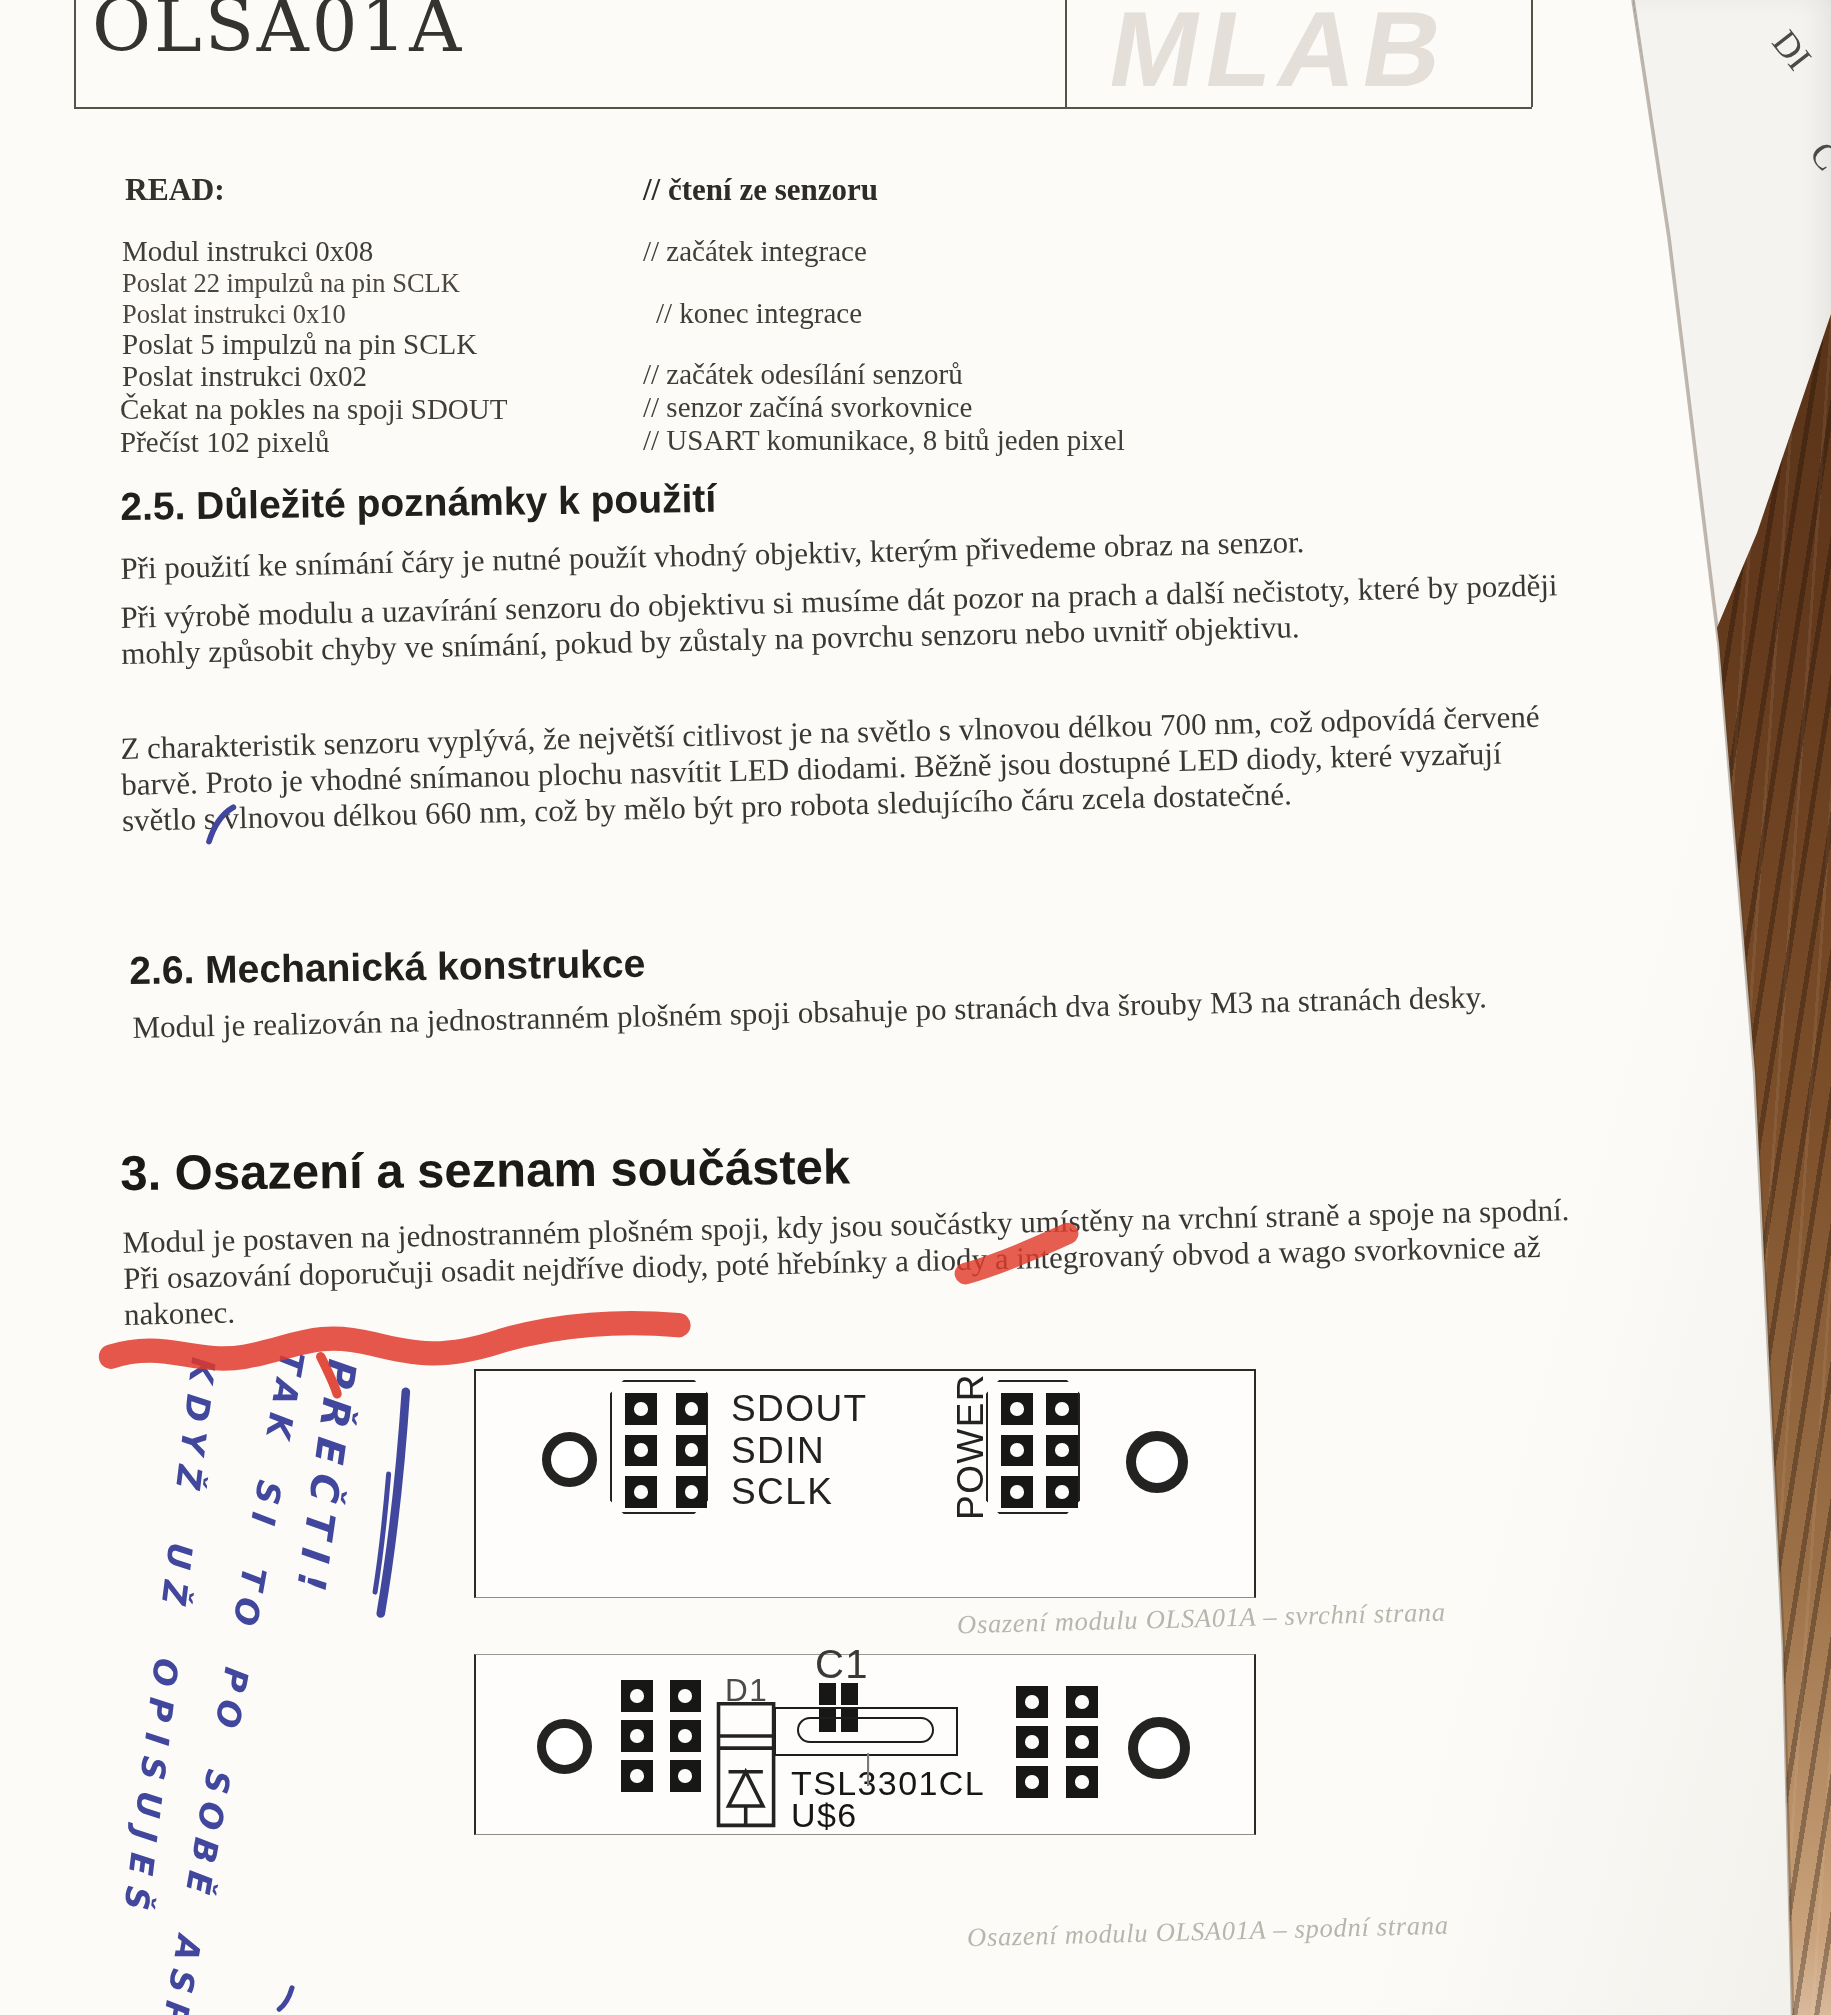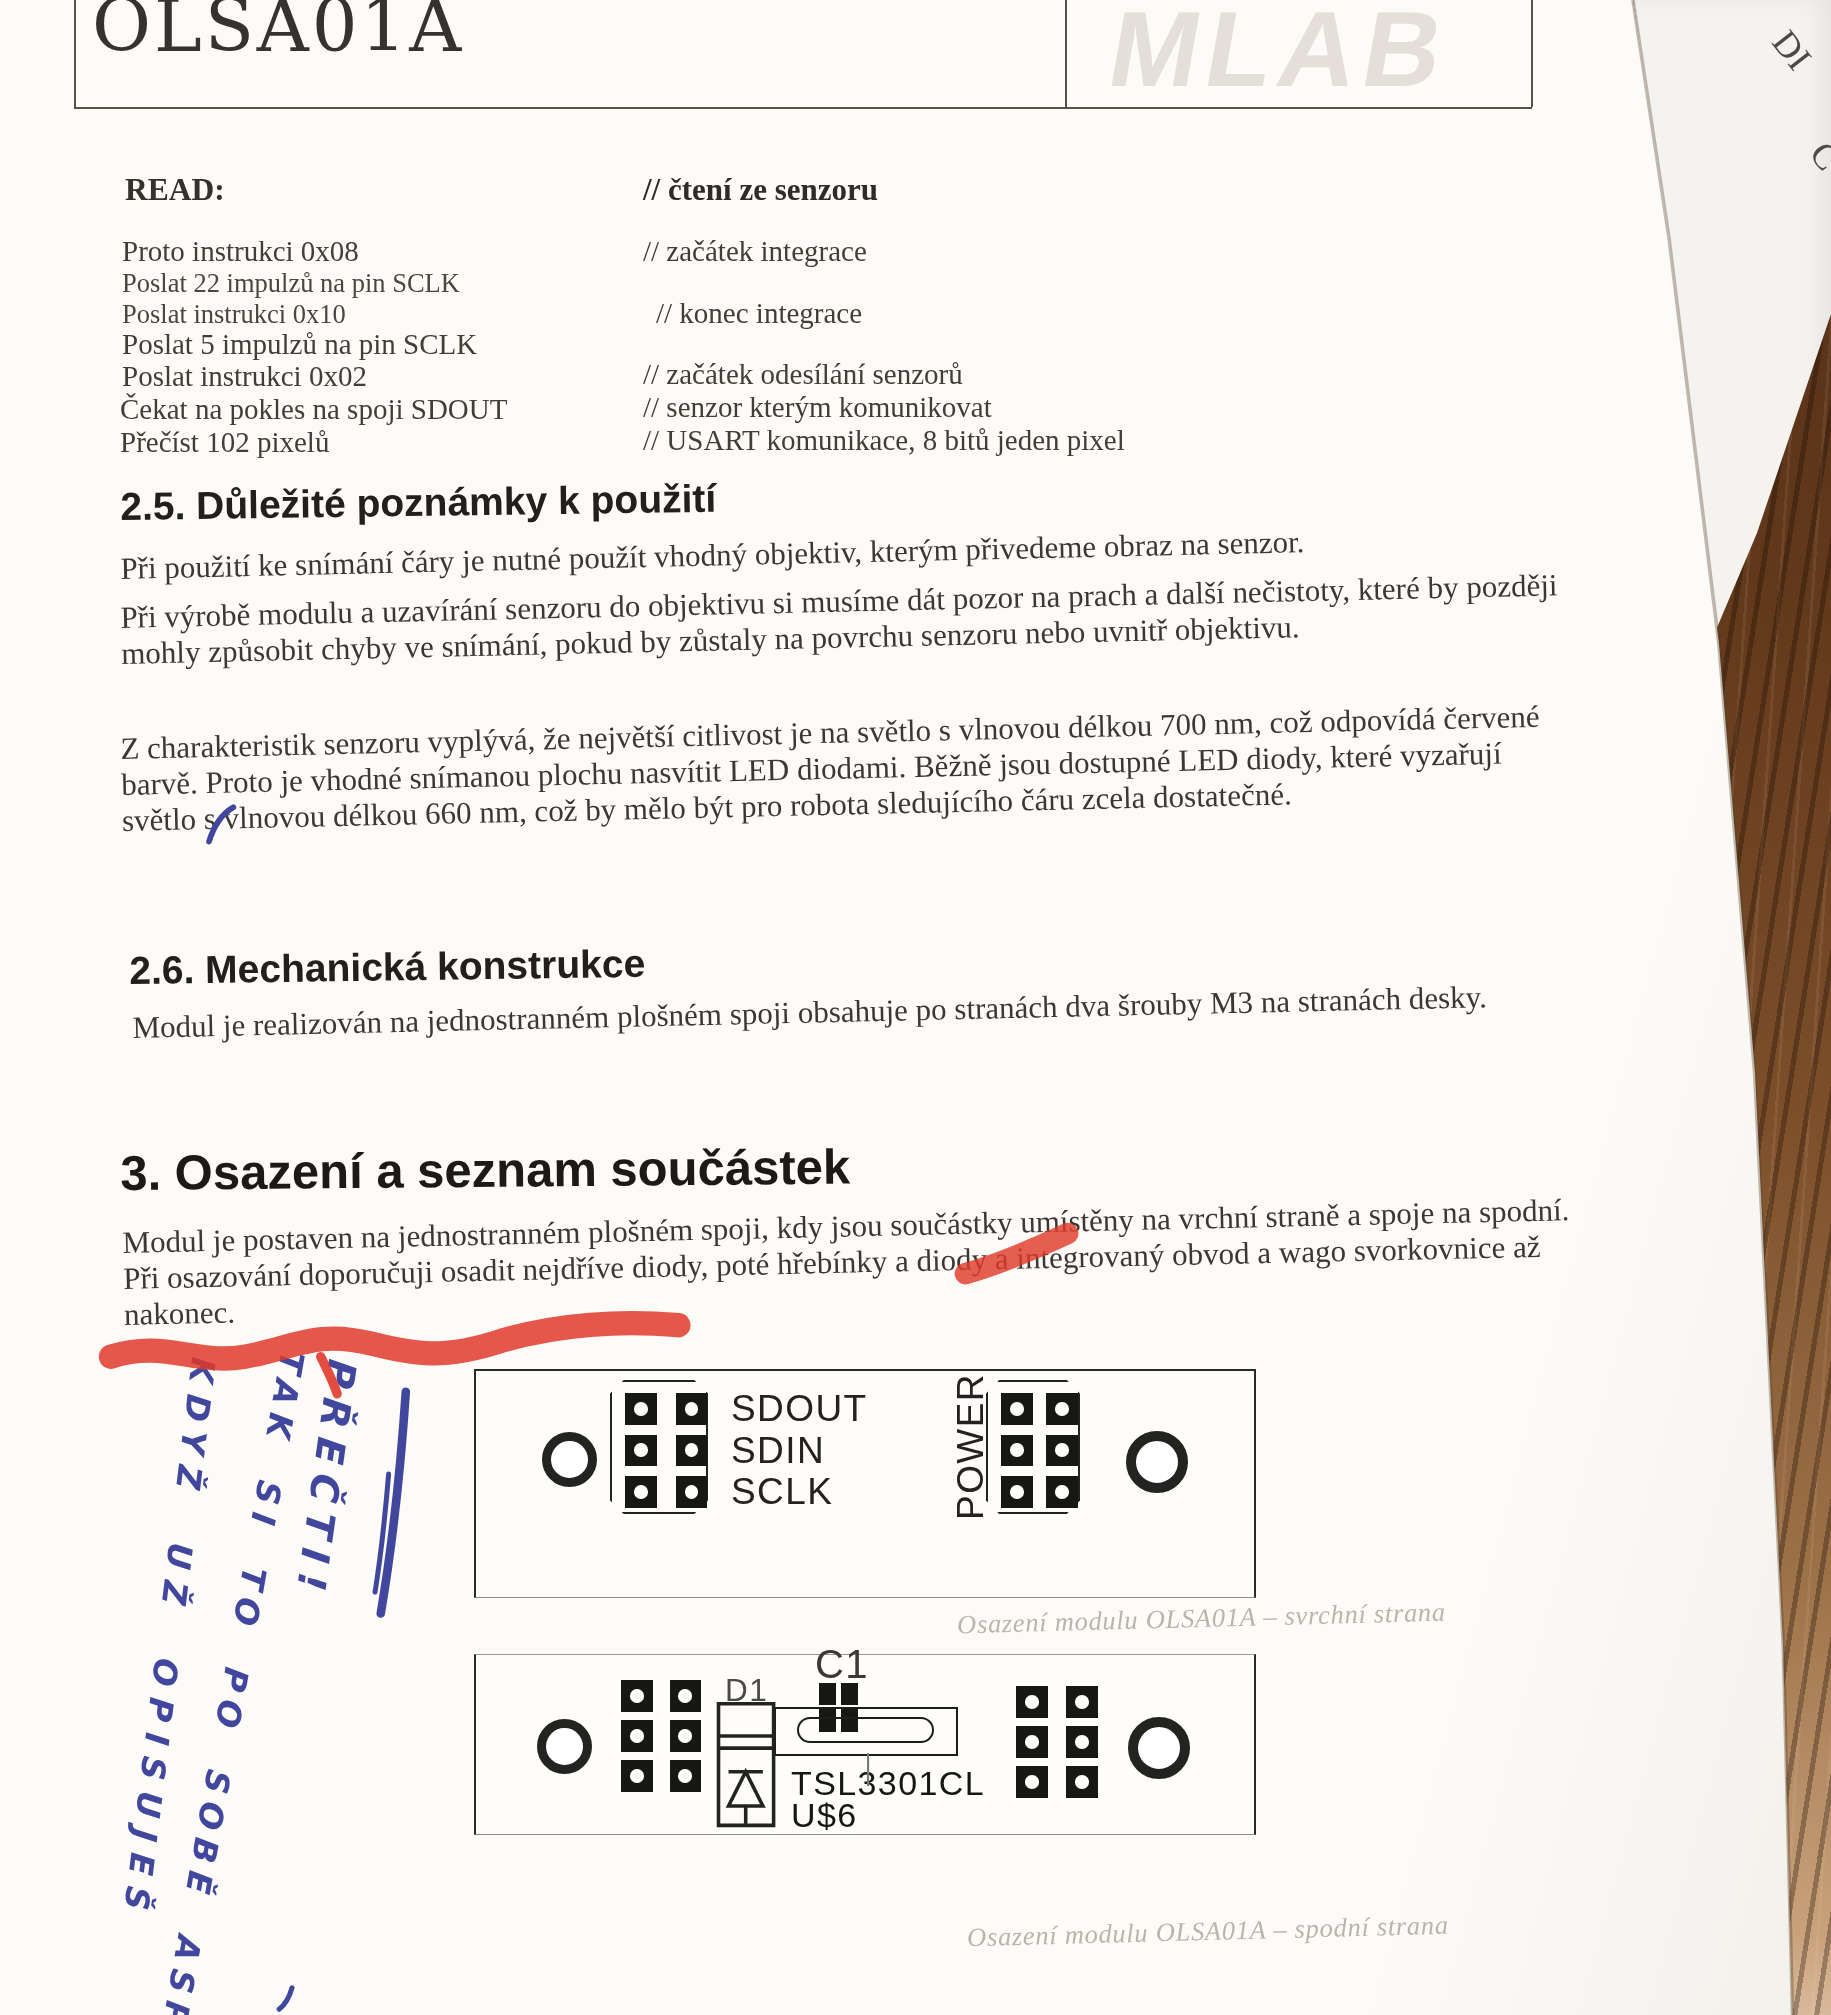--- a/index.html
+++ b/index.html
@@ -84,35 +84,35 @@
     <div class="rule abs" style="left:1065px;top:0;width:2.1px;height:107px;"></div>
     <div class="rule abs" style="left:1531px;top:0;width:2.1px;height:107px;"></div>
     <div class="rule abs" style="left:74px;top:107px;width:1458px;height:2.1px;"></div>
     <div id="title" class="abs" style="left:92px;top:-15.7px;">OLSA01A</div>
     <div id="watermark" class="abs" style="left:1111px;top:-13px;">MLAB</div>
 
     <div>
       <span class="rlabel abs" style="left:125px;top:172px;">READ:</span>
       <span class="rcom0 abs" style="left:643px;top:172px;">// čtení ze senzoru</span>
 
-      <span class="rinstr abs" style="left:122px;top:235px;">Proto instrukci 0x08</span>
+      <span class="rinstr abs" style="left:122px;top:235px;">Modul instrukci 0x08</span>
       <span class="rcom  abs" style="left:643px;top:235px;">// začátek integrace</span>
 
       <span class="rinstr small abs" style="left:122px;top:268px;">Poslat 22 impulzů na pin SCLK</span>
 
       <span class="rinstr small abs" style="left:122px;top:299px;">Poslat instrukci 0x10</span>
       <span class="rcom  abs" style="left:656px;top:297px;">// konec integrace</span>
 
       <span class="rinstr abs" style="left:122px;top:328px;">Poslat 5 impulzů na pin SCLK</span>
 
       <span class="rinstr abs" style="left:122px;top:360px;">Poslat instrukci 0x02</span>
       <span class="rcom  abs" style="left:643px;top:358px;">// začátek odesílání senzorů</span>
 
       <span class="rinstr abs" style="left:120px;top:393px;">Čekat na pokles na spoji SDOUT</span>
-      <span class="rcom  abs" style="left:643px;top:391px;">// senzor kterým komunikovat</span>
+      <span class="rcom  abs" style="left:643px;top:391px;">// senzor začíná svorkovnice</span>
 
       <span class="rinstr abs" style="left:120px;top:426px;">Přečíst 102 pixelů</span>
       <span class="rcom  abs" style="left:643px;top:424px;">// USART komunikace, 8 bitů jeden pixel</span>
     </div>
 
     <div class="h2 abs" style="left:120px;top:485px;">2.5. Důležité poznámky k použití</div>
     <div class="para abs" style="left:120px;top:551px;">Při použití ke snímání čáry je nutné použít vhodný objektiv, kterým přivedeme obraz na senzor.</div>
     <div class="para abs" style="left:120px;top:600px;">Při výrobě modulu a uzavírání senzoru do objektivu si musíme dát pozor na prach a další nečistoty, které by později mohly způsobit chyby ve snímání, pokud by zůstaly na povrchu senzoru nebo uvnitř objektivu.</div>
     <div class="para abs" style="left:120px;top:731px;">Z charakteristik senzoru vyplývá, že největší citlivost je na světlo s vlnovou délkou 700 nm, což odpovídá červené barvě. Proto je vhodné snímanou plochu nasvítit LED diodami. Běžně jsou dostupné LED diody, které vyzařují světlo s vlnovou délkou 660 nm, což by mělo být pro robota sledujícího čáru zcela dostatečné.</div>
 

